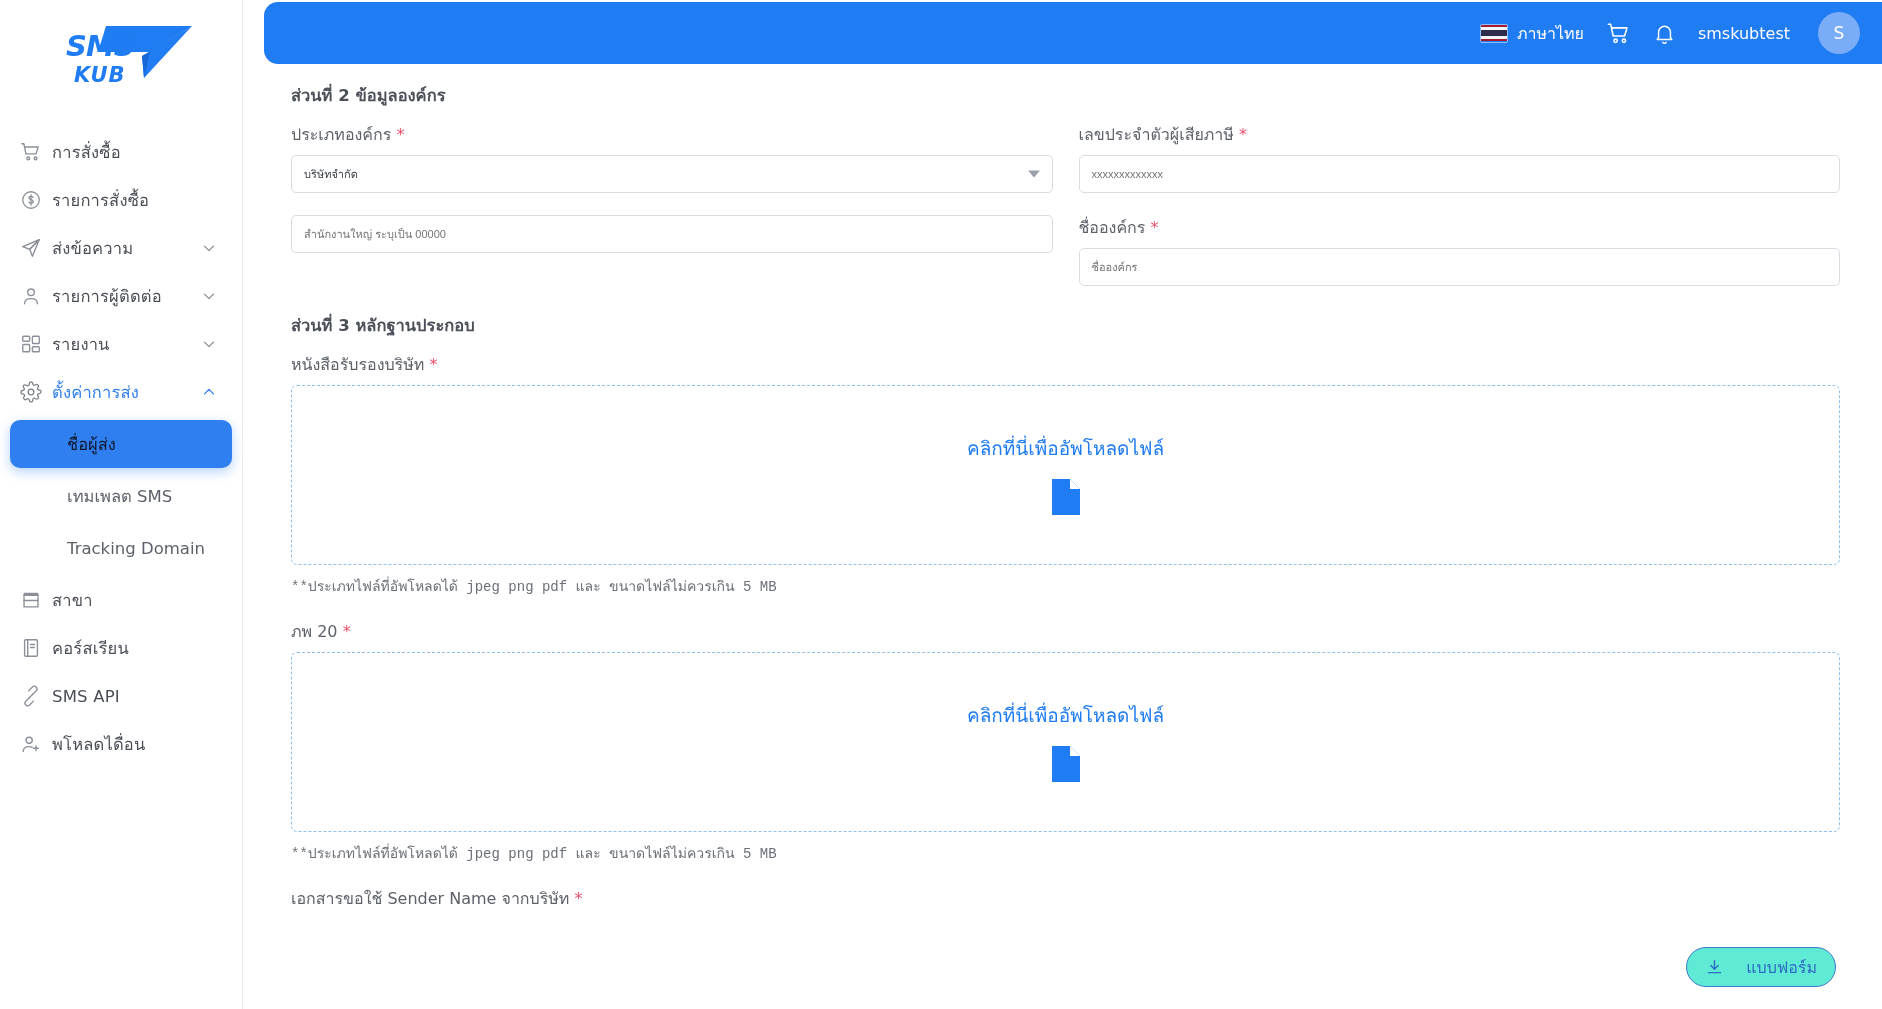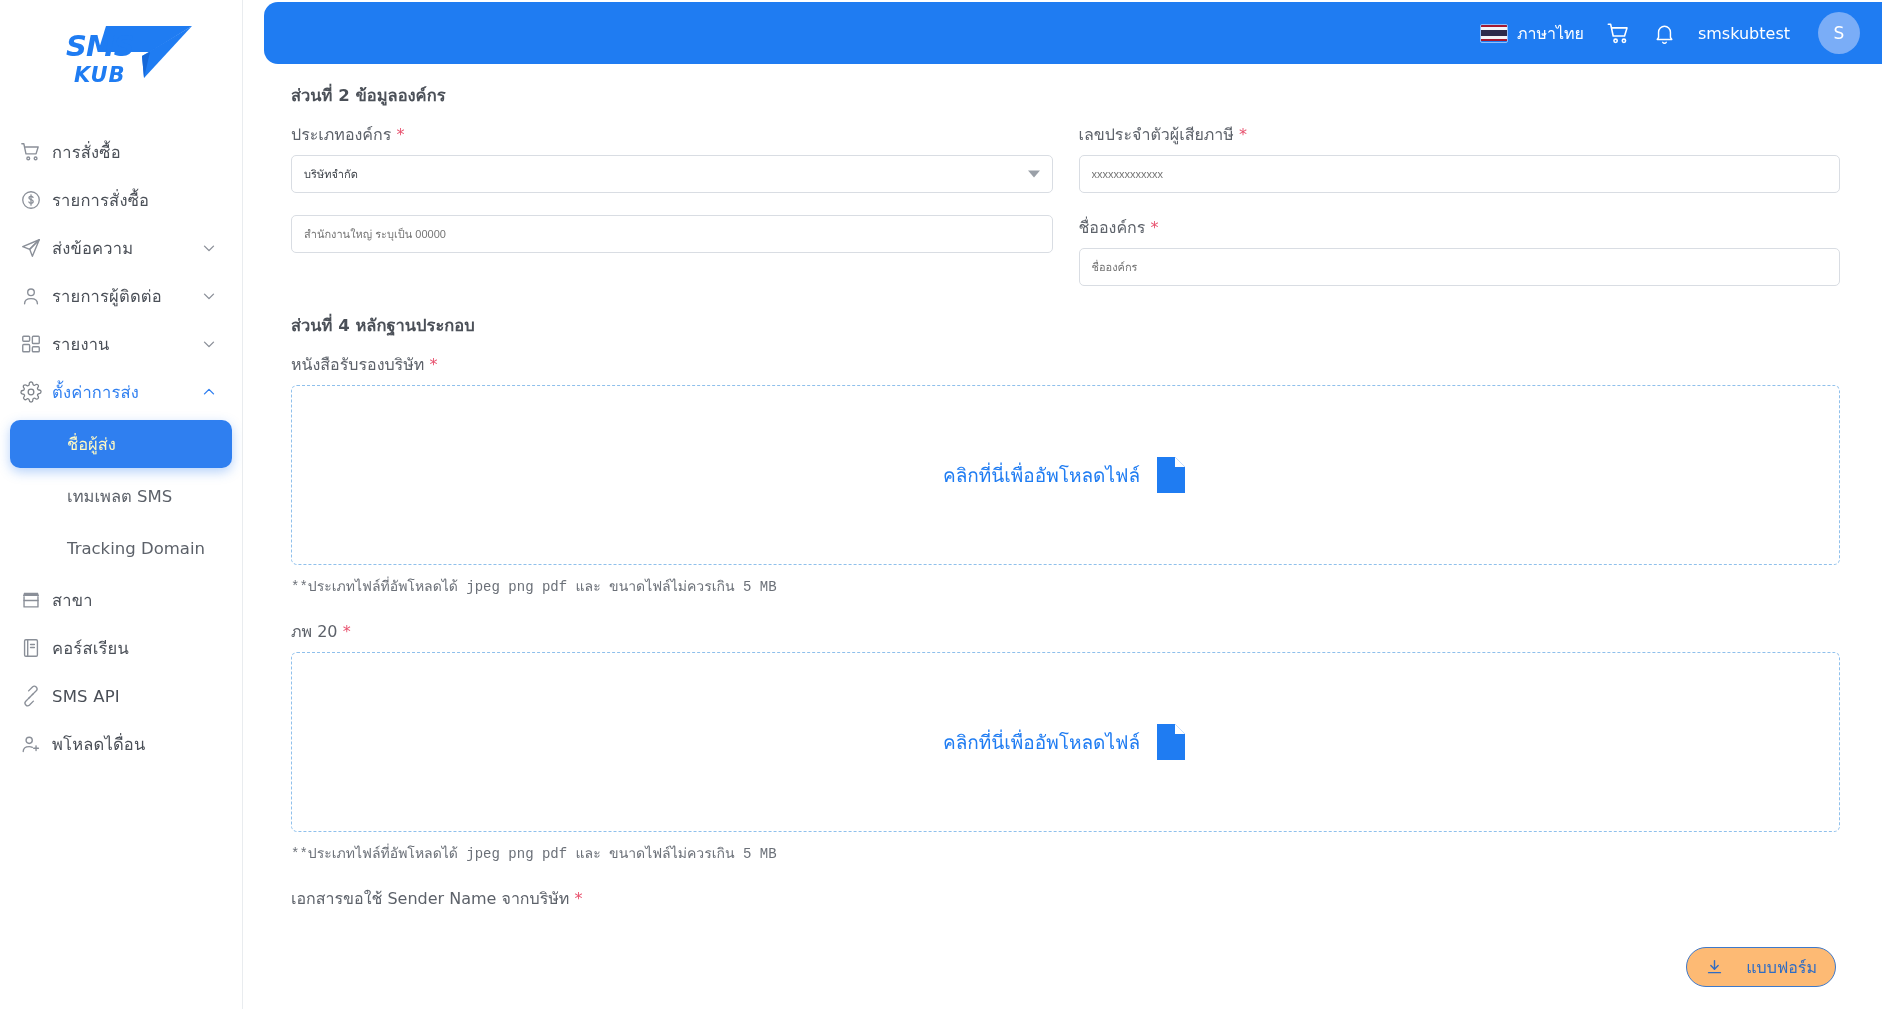--- a/index.html
+++ b/index.html
@@ -42,21 +42,21 @@
   .nav-item.accent .chev { color: #2f7ff0; }
   .sub-item {
     display: flex; align-items: center;
     height: 48px; margin: 4px 10px;
     border-radius: 10px; cursor: pointer;
     padding-left: 57px;
     font-size: 16.5px; color: #5c6169;
   }
   .sub-item.active {
     background: #2f7ff0;
-    color: #fef9c3;
+    color: #0f172a;
     box-shadow: 0 4px 12px rgba(47,127,240,.35);
   }
 
   
   .main { flex: 1 1 auto; position: relative; background: #ffffff; height: 1009px; overflow: hidden; }
   .topbar {
     position: absolute; left: 21px; right: 0px; top: 2px; height: 62px;
     background: #1f7cf2;
     border-radius: 14px 0 0 14px;
     display: flex; align-items: center; justify-content: flex-end;
@@ -111,33 +111,33 @@
     width: 0; height: 0;
     border-left: 6px solid transparent; border-right: 6px solid transparent;
     border-top: 7px solid #9aa0a8;
   }
   .gap { height: 22px; }
 
   .upload {
     border: 1.6px dashed #8fc0ec;
     border-radius: 6px;
     height: 180px;
-    display: flex; flex-direction: row; align-items: center; justify-content: center;
+    display: flex; flex-direction: column; align-items: center; justify-content: center;
     gap: 14px;
     cursor: pointer;
     background: #fff;
   }
   .upload-text { color: #1f7cf2; font-size: 19px; }
   .hint { font-size: 14px; color: #6b7078; margin-top: 10px; font-family: Liberation Mono, monospace; }
 
   .dl-btn {
     position: absolute; right: 46px; bottom: 22px;
     height: 40px; padding: 0 18px;
     border: 1px solid #3f79c9; border-radius: 20px;
-    background: #fdba74; color: #2e6cc4;
+    background: #5eead4; color: #2e6cc4;
     display: flex; align-items: center; gap: 22px;
     font-size: 16px; cursor: pointer;
   }
   svg { display: block; }
 </style>
 </head>
 <body>
 
 <div id="app">
 
@@ -363,21 +363,21 @@
           <label class="field-label">
             <span>ชื่อองค์กร</span>
             <span class="req">*</span>
           </label>
           <input class="ctl" type="text" placeholder="ชื่อองค์กร" style="">
         </div>
       </div>
 
       <div style="height:26px"></div>
 
-      <div class="section-title">ส่วนที่ 4 หลักฐานประกอบ</div>
+      <div class="section-title">ส่วนที่ 3 หลักฐานประกอบ</div>
 
       <label class="field-label">
         <span>หนังสือรับรองบริษัท</span>
         <span class="req">*</span>
       </label>
       <div class="upload">
         <div class="upload-text">คลิกที่นี่เพื่ออัพโหลดไฟล์</div>
         <span>
           <svg width="34" height="40" viewBox="0 0 34 40">
               <path d="M3 2h18l10 10v26H3z" fill="#1f7cf2"></path>

